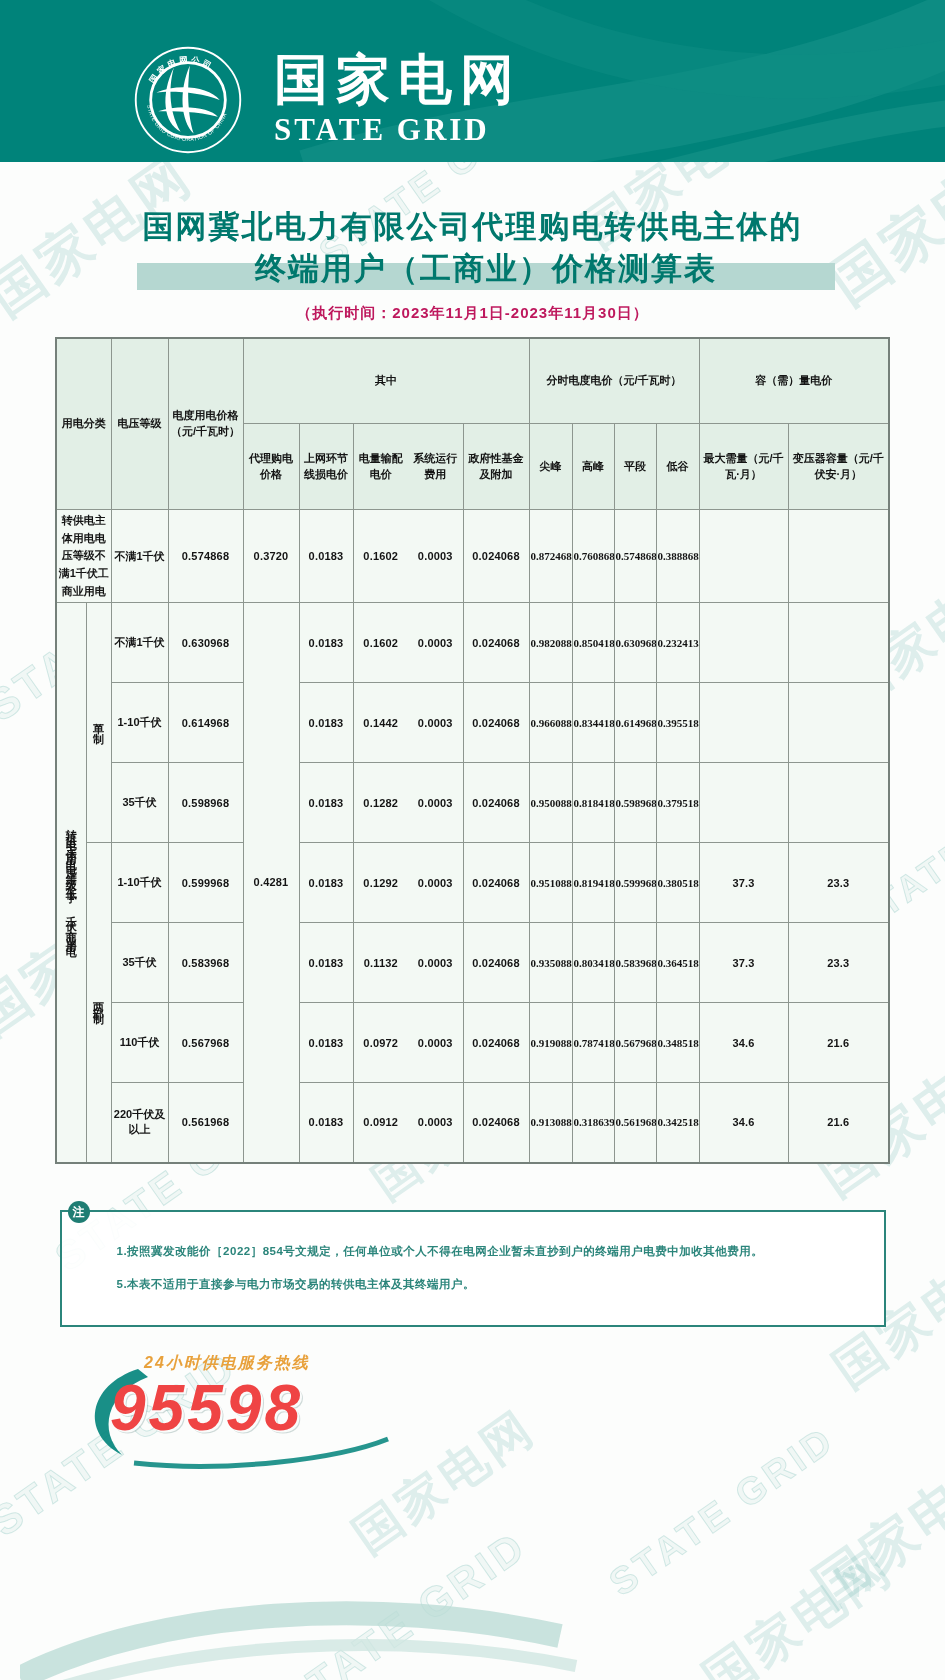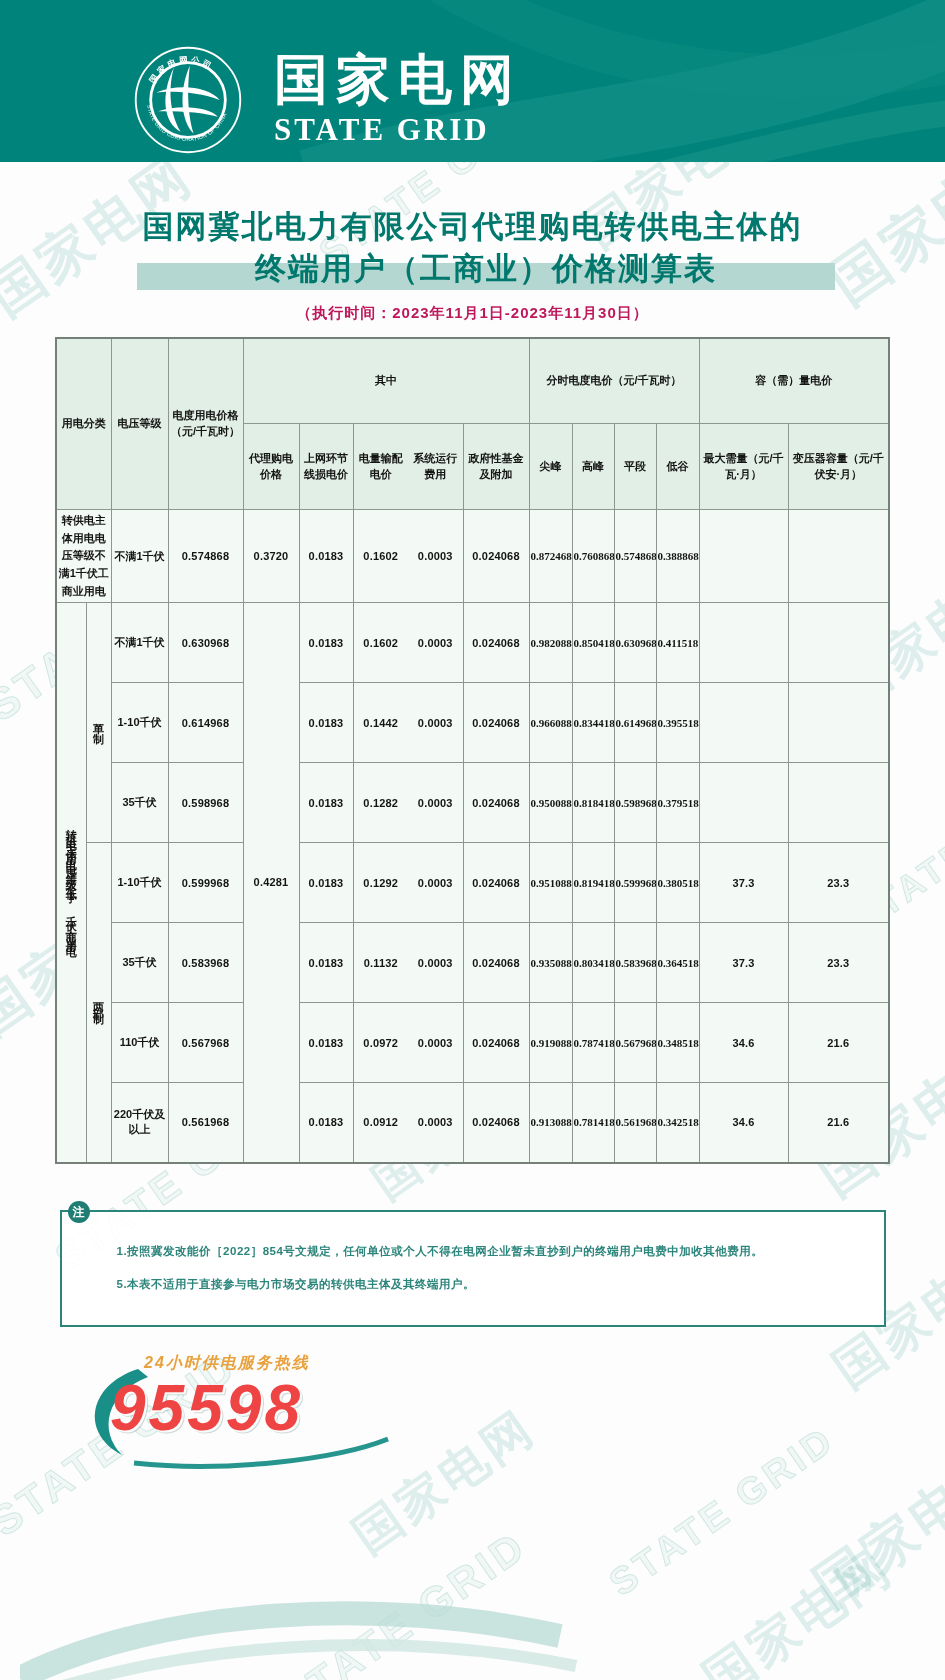--- a/index.html
+++ b/index.html
@@ -192,21 +192,21 @@
           <td class="volt">不满1千伏</td>
           <td class="num">0.630968</td>
           <td rowspan="7" class="num">0.4281</td>
           <td class="num">0.0183</td>
           <td class="num no-r">0.1602</td>
           <td class="num no-l">0.0003</td>
           <td class="num">0.024068</td>
           <td class="tou">0.982088</td>
           <td class="tou">0.850418</td>
           <td class="tou">0.630968</td>
-          <td class="tou">0.411518</td>
+          <td class="tou">0.232413</td>
           <td class="num"></td>
           <td class="num"></td>
         </tr>
         <tr class="r">
           <td class="volt">1-10千伏</td>
           <td class="num">0.614968</td>
           <td class="num">0.0183</td>
           <td class="num no-r">0.1442</td>
           <td class="num no-l">0.0003</td>
           <td class="num">0.024068</td>
@@ -275,21 +275,21 @@
           <td class="num">21.6</td>
         </tr>
         <tr class="r">
           <td class="volt">220千伏及以上</td>
           <td class="num">0.561968</td>
           <td class="num">0.0183</td>
           <td class="num no-r">0.0912</td>
           <td class="num no-l">0.0003</td>
           <td class="num">0.024068</td>
           <td class="tou">0.913088</td>
-          <td class="tou">0.781418</td>
+          <td class="tou">0.318639</td>
           <td class="tou">0.561968</td>
           <td class="tou">0.342518</td>
           <td class="num">34.6</td>
           <td class="num">21.6</td>
         </tr>
       </tbody>
     </table>
 
     <section class="notes">
       <span class="note-badge">注</span>

